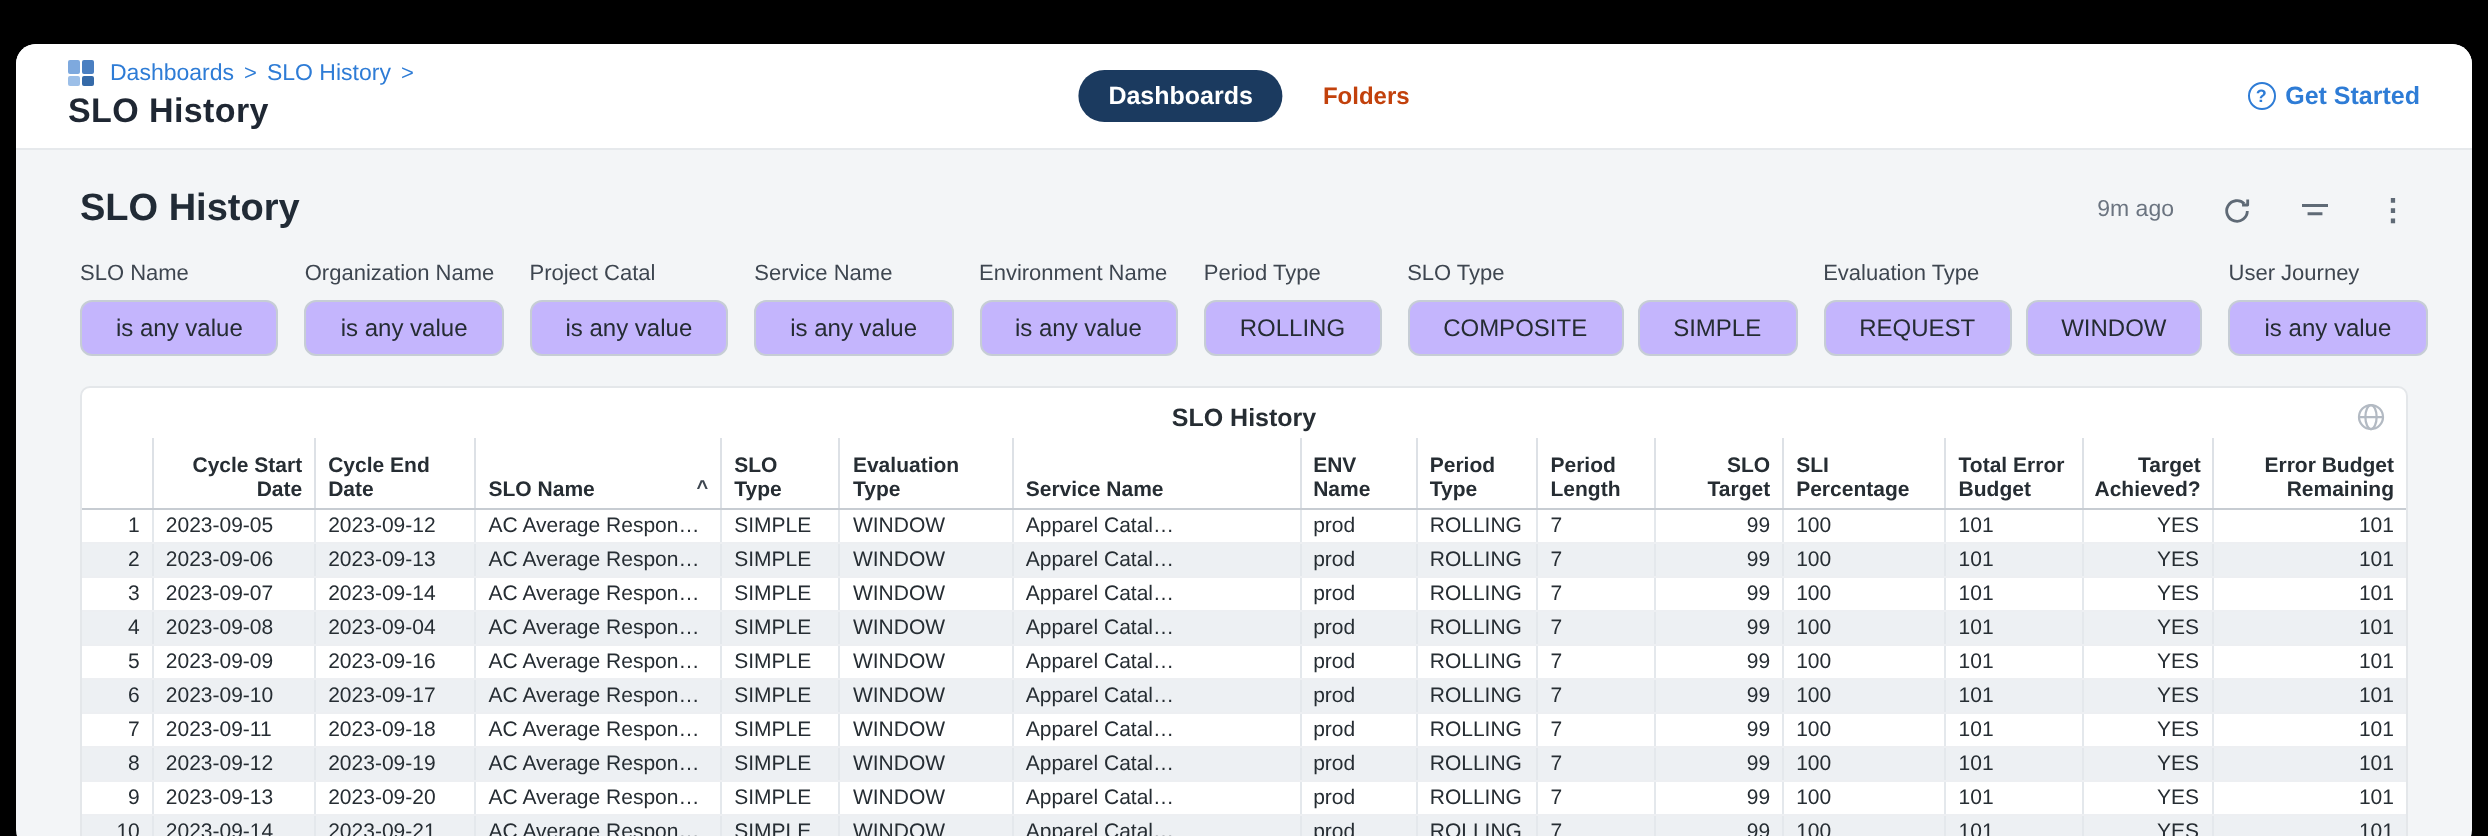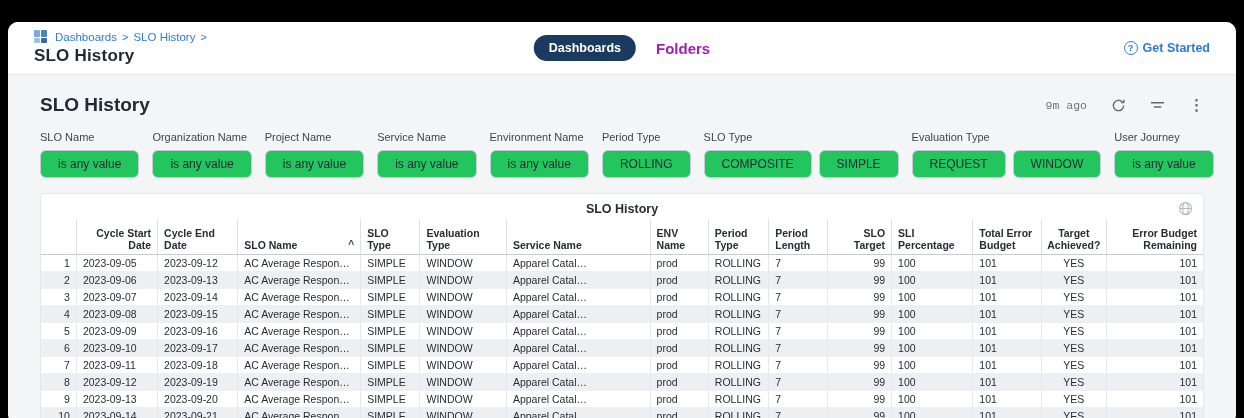--- a/index.html
+++ b/index.html
@@ -17,40 +17,40 @@
   .grid-icon i:nth-child(2){ background:#4a7fc1; }
   .grid-icon i:nth-child(3){ background:#9cbfe8; }
   .grid-icon i:nth-child(4){ background:#356aa8; }
   .crumb { color:#2e7cd6; font-size:11.5px; cursor:pointer; }
   .bc-sep { color:#2e7cd6; font-size:11px; }
   .page-title { font-size:17px; font-weight:bold; color:#1f2733; margin-top:3px; letter-spacing:.2px; }
   .tabs { position:absolute; left:50%; top:50%; transform:translate(-50%,-50%);
           display:flex; align-items:center; gap:20px; }
   .tab-pill { background:#1b3a5f; color:#fff; font-size:12.5px; font-weight:bold;
               border:none; border-radius:15px; padding:6px 15px; cursor:pointer; }
-  .tab-link { color:#a21caf; font-size:15px; font-weight:bold; background:none; border:none; cursor:pointer; }
+  .tab-link { color:#c2410c; font-size:12px; font-weight:bold; background:none; border:none; cursor:pointer; }
   .get-started { position:absolute; right:26px; top:50%; transform:translateY(-50%);
                  display:flex; align-items:center; gap:5px; color:#2e7cd6; font-size:12.5px; font-weight:bold; cursor:pointer; }
   .help-circle { width:14px; height:14px; border:1.4px solid #2e7cd6; border-radius:50%;
                  display:flex; align-items:center; justify-content:center; font-size:9px; font-weight:bold; }
 
   
   .content { padding:0 32px; }
   .section-head { display:flex; justify-content:space-between; align-items:center; margin-top:17px; height:26px; }
   .section-title { font-size:19px; font-weight:bold; color:#212b36; }
   .dash-controls { display:flex; align-items:center; gap:24px; color:#5f6a76; }
-  .ago { font-size:11.5px; color:#6b7480;font-family:Liberation Mono, monospace; }
+  .ago { font-size:11.5px; color:#6b7480; }
   .icon-btn { background:none; border:none; cursor:pointer; display:flex; align-items:center; color:#5f6a76; padding:0; }
 
   
   .filter-bar { display:flex; gap:13px; margin-top:13px; align-items:flex-start; }
   .fgroup { display:flex; flex-direction:column; }
   .flabel { font-size:11px; color:#3e4650; margin-bottom:7px; white-space:nowrap; }
   .fbtns { display:flex; gap:7px; }
-  .fbtn { height:28px; padding:0 17px; background:#22c55e; border:1px solid #c6cdd5; border-radius:6px;
+  .fbtn { height:28px; padding:0 17px; background:#c4b5fd; border:1px solid #c6cdd5; border-radius:6px;
           font-size:12px; color:#252c33; font-family:"Liberation Sans", sans-serif; cursor:pointer; white-space:nowrap; }
 
   
   .card { background:#fff; border:1px solid #e4e7ea; border-radius:5px; margin-top:15px;
           height:230px; position:relative; overflow:hidden; }
   .card-title { text-align:center; font-size:12.5px; font-weight:bold; color:#262d33; padding:8px 0 3px 0; }
   .globe-btn { position:absolute; right:10px; top:7px; background:none; border:none; cursor:pointer; padding:0; }
 
   table { width:100%; border-collapse:collapse; table-layout:fixed; }
   th { font-size:10.5px; font-weight:bold; color:#262d33; text-align:left; vertical-align:bottom;
@@ -60,21 +60,21 @@
   .thw { display:flex; align-items:flex-end; gap:3px; }
   .al-right .thw { justify-content:flex-end; }
   .al-center .thw { justify-content:center; }
   .sort { color:#3e4650; font-size:10px; margin-left:auto; font-weight:bold; }
   td { font-size:10.5px; color:#262d33; padding:0 6px; height:16px; line-height:16px;
        border-left:1px solid #e4e8ec; border-bottom:1px solid #edeff2;
        white-space:nowrap; overflow:hidden; text-overflow:ellipsis; }
   td:first-child { border-left:none; }
   tbody tr:nth-child(even) td { background:#edf0f3; }
   .al-right { text-align:right; }
-  .al-center { text-align:center; }
+  .al-center { text-align:right; }
   svg { display:block; }
 </style>
 </head>
 <body>
 
 <div class="app">
 
   <div class="topbar">
     <div class="bc-row">
       <span class="grid-icon">
@@ -137,21 +137,21 @@
             <button class="fbtn">is any value</button>
           </div>
         </div>
         <div class="fgroup">
           <div class="flabel">Organization Name</div>
           <div class="fbtns">
             <button class="fbtn">is any value</button>
           </div>
         </div>
         <div class="fgroup">
-          <div class="flabel">Project Name</div>
+          <div class="flabel">Project Catal</div>
           <div class="fbtns">
             <button class="fbtn">is any value</button>
           </div>
         </div>
         <div class="fgroup">
           <div class="flabel">Service Name</div>
           <div class="fbtns">
             <button class="fbtn">is any value</button>
           </div>
         </div>
@@ -329,21 +329,21 @@
               <td class="al-left">7</td>
               <td class="al-right">99</td>
               <td class="al-left">100</td>
               <td class="al-left">101</td>
               <td class="al-center">YES</td>
               <td class="al-right">101</td>
             </tr>
             <tr>
               <td class="al-right">4</td>
               <td class="al-left">2023-09-08</td>
-              <td class="al-left">2023-09-15</td>
+              <td class="al-left">2023-09-04</td>
               <td class="al-left">AC Average Response Time</td>
               <td class="al-left">SIMPLE</td>
               <td class="al-left">WINDOW</td>
               <td class="al-left">Apparel Catal…</td>
               <td class="al-left">prod</td>
               <td class="al-left">ROLLING</td>
               <td class="al-left">7</td>
               <td class="al-right">99</td>
               <td class="al-left">100</td>
               <td class="al-left">101</td>

